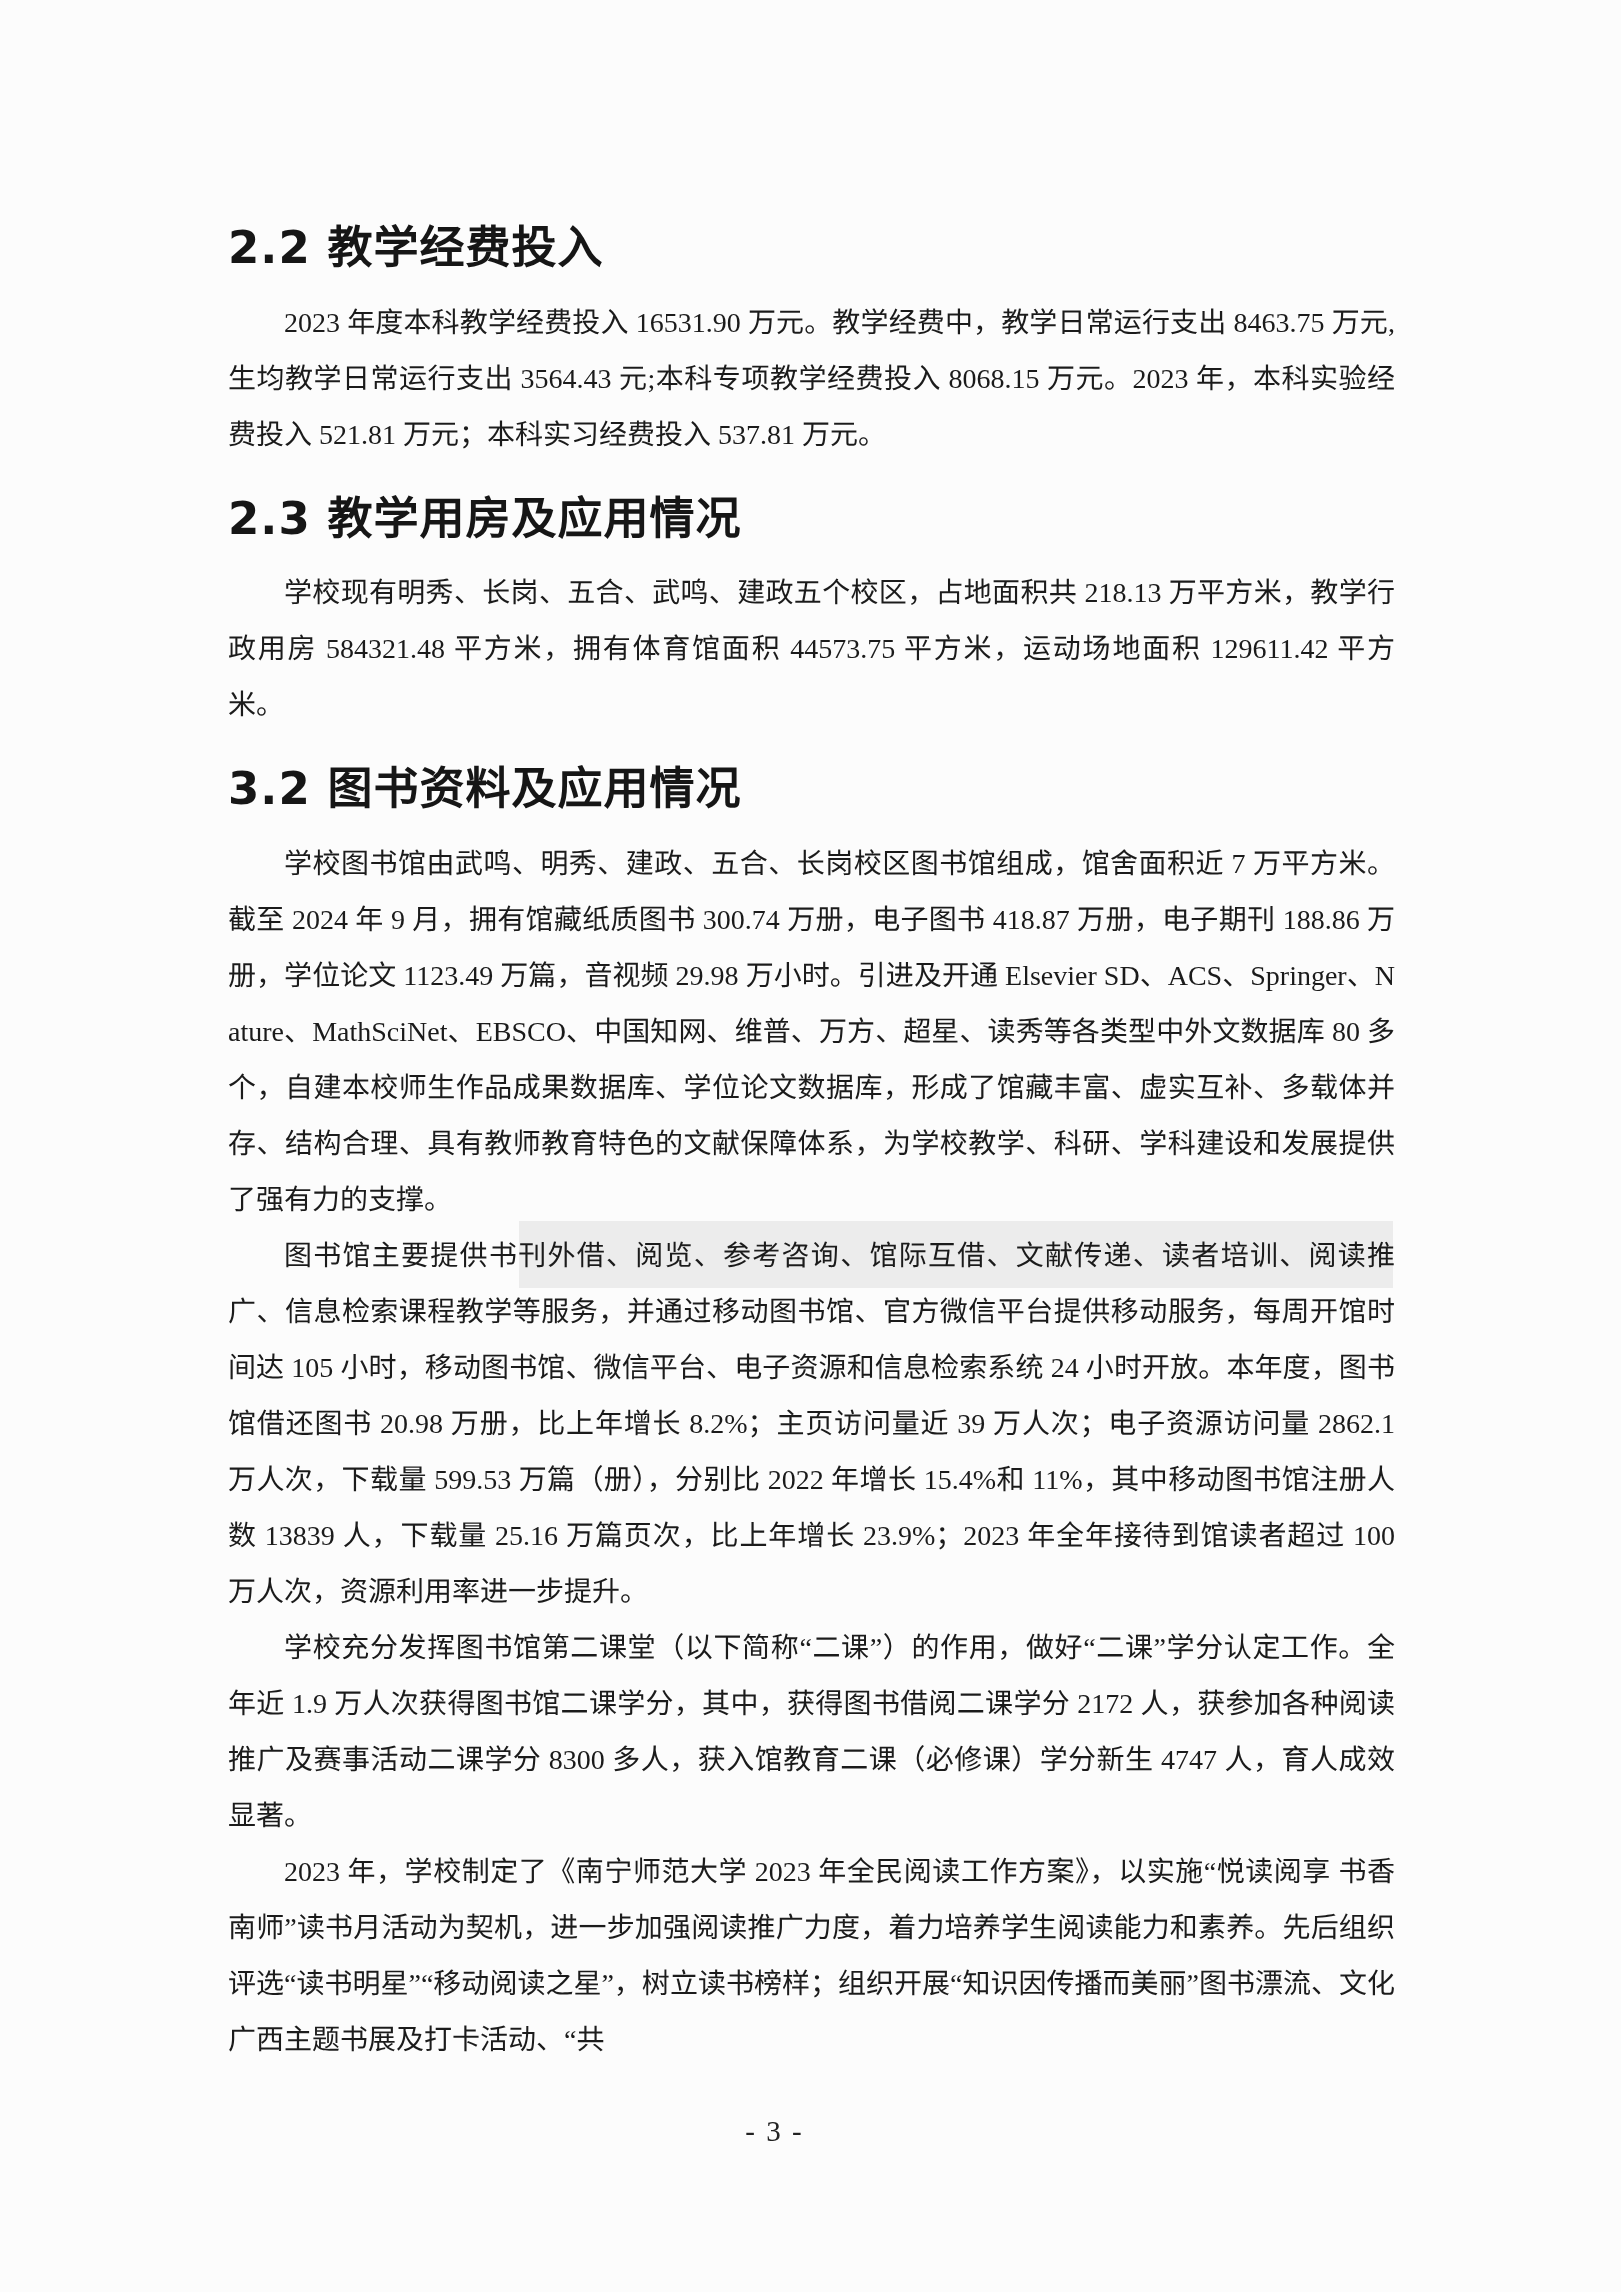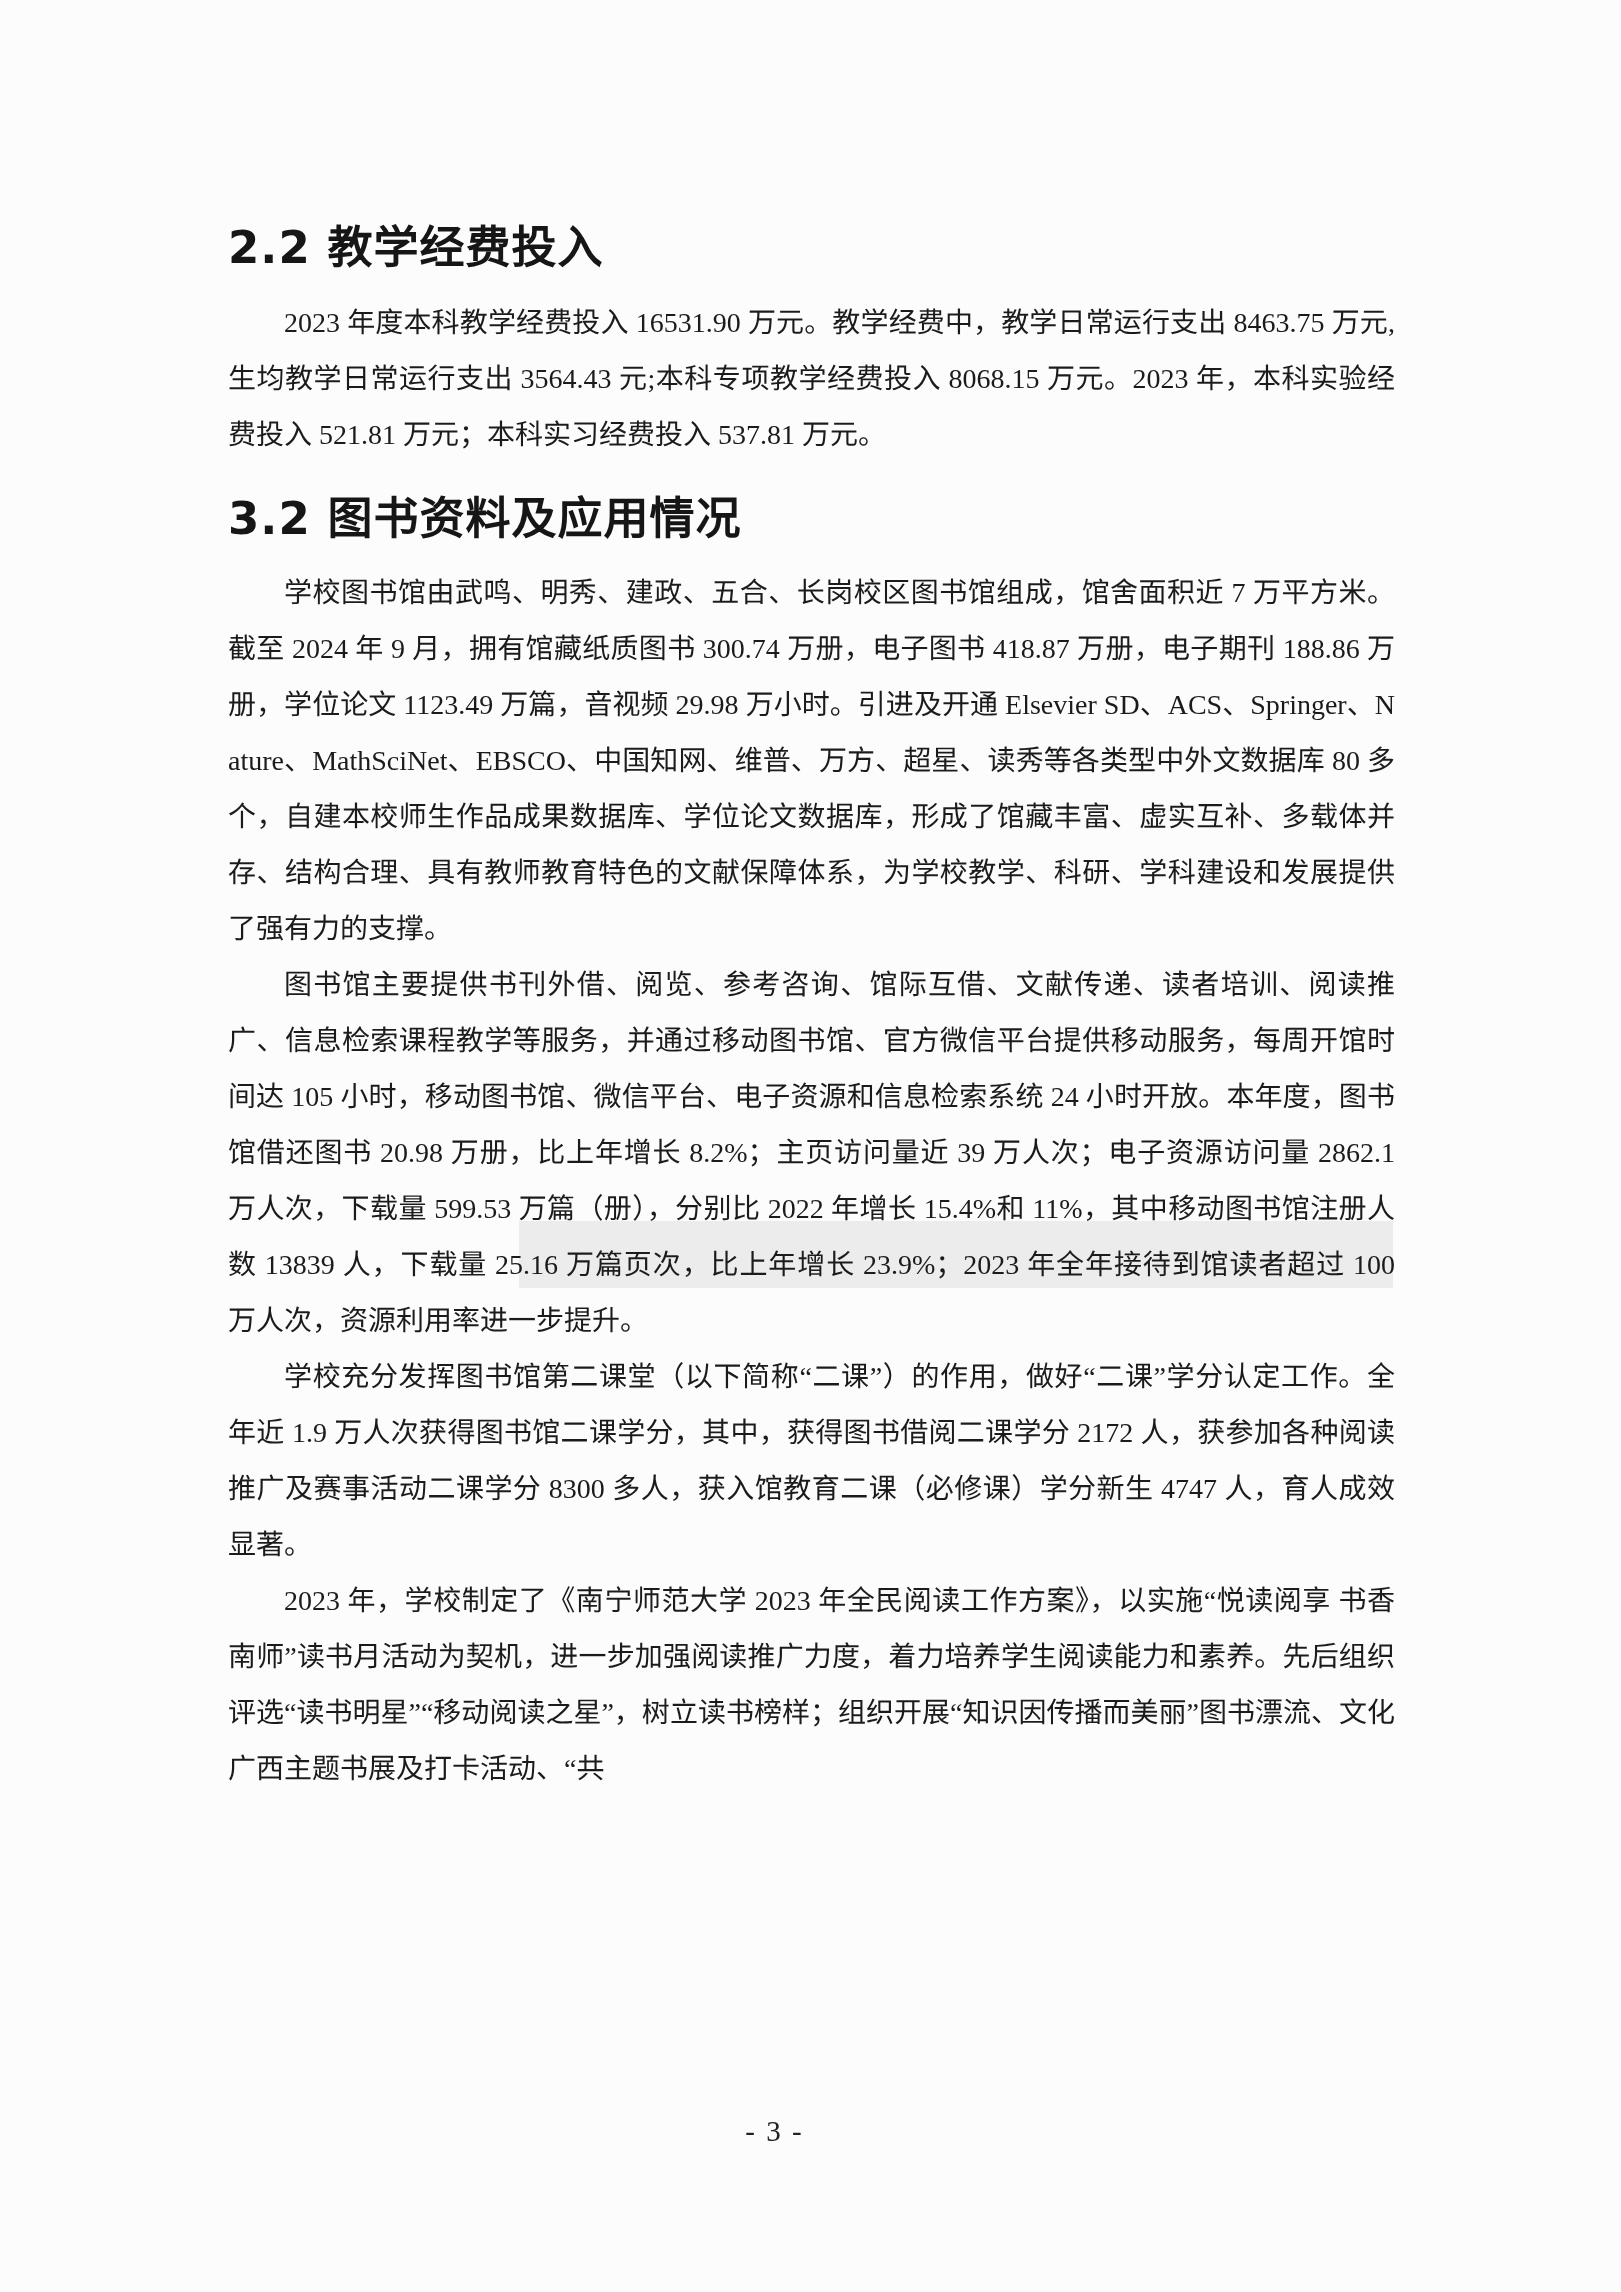--- a/index.html
+++ b/index.html
@@ -69,21 +69,23 @@
 <body>
 
 <div class="page">
 
   <div class="scan-band" style="background:#ececec"></div>
 
   <h2 class="section-heading">2.2 教学经费投入</h2>
 
   <p class="body-paragraph">2023 年度本科教学经费投入 16531.90 万元。教学经费中，教学日常运行支出 8463.75 万元,生均教学日常运行支出 3564.43 元;本科专项教学经费投入 8068.15 万元。2023 年，本科实验经费投入 521.81 万元；本科实习经费投入 537.81 万元。</p>
 
+  <h2 class="section-heading">2.3 教学用房及应用情况</h2>
 
+  <p class="body-paragraph">学校现有明秀、长岗、五合、武鸣、建政五个校区，占地面积共 218.13 万平方米，教学行政用房 584321.48 平方米，拥有体育馆面积 44573.75 平方米，运动场地面积 129611.42 平方米。</p>
 
   <h2 class="section-heading">3.2 图书资料及应用情况</h2>
 
   <p class="body-paragraph">学校图书馆由武鸣、明秀、建政、五合、长岗校区图书馆组成，馆舍面积近 7 万平方米。截至 2024 年 9 月，拥有馆藏纸质图书 300.74 万册，电子图书 418.87 万册，电子期刊 188.86 万册，学位论文 1123.49 万篇，音视频 29.98 万小时。引进及开通 Elsevier SD、ACS、Springer、Nature、MathSciNet、EBSCO、中国知网、维普、万方、超星、读秀等各类型中外文数据库 80 多个，自建本校师生作品成果数据库、学位论文数据库，形成了馆藏丰富、虚实互补、多载体并存、结构合理、具有教师教育特色的文献保障体系，为学校教学、科研、学科建设和发展提供了强有力的支撑。</p>
 
   <p class="body-paragraph">图书馆主要提供书刊外借、阅览、参考咨询、馆际互借、文献传递、读者培训、阅读推广、信息检索课程教学等服务，并通过移动图书馆、官方微信平台提供移动服务，每周开馆时间达 105 小时，移动图书馆、微信平台、电子资源和信息检索系统 24 小时开放。本年度，图书馆借还图书 20.98 万册，比上年增长 8.2%；主页访问量近 39 万人次；电子资源访问量 2862.1 万人次，下载量 599.53 万篇（册），分别比 2022 年增长 15.4%和 11%，其中移动图书馆注册人数 13839 人，下载量 25.16 万篇页次，比上年增长 23.9%；2023 年全年接待到馆读者超过 100 万人次，资源利用率进一步提升。</p>
 
   <p class="body-paragraph">学校充分发挥图书馆第二课堂（以下简称“二课”）的作用，做好“二课”学分认定工作。全年近 1.9 万人次获得图书馆二课学分，其中，获得图书借阅二课学分 2172 人，获参加各种阅读推广及赛事活动二课学分 8300 多人，获入馆教育二课（必修课）学分新生 4747 人，育人成效显著。</p>
 
   <p class="body-paragraph">2023 年，学校制定了《南宁师范大学 2023 年全民阅读工作方案》，以实施“悦读阅享 书香南师”读书月活动为契机，进一步加强阅读推广力度，着力培养学生阅读能力和素养。先后组织评选“读书明星”“移动阅读之星”，树立读书榜样；组织开展“知识因传播而美丽”图书漂流、文化广西主题书展及打卡活动、“共</p>

